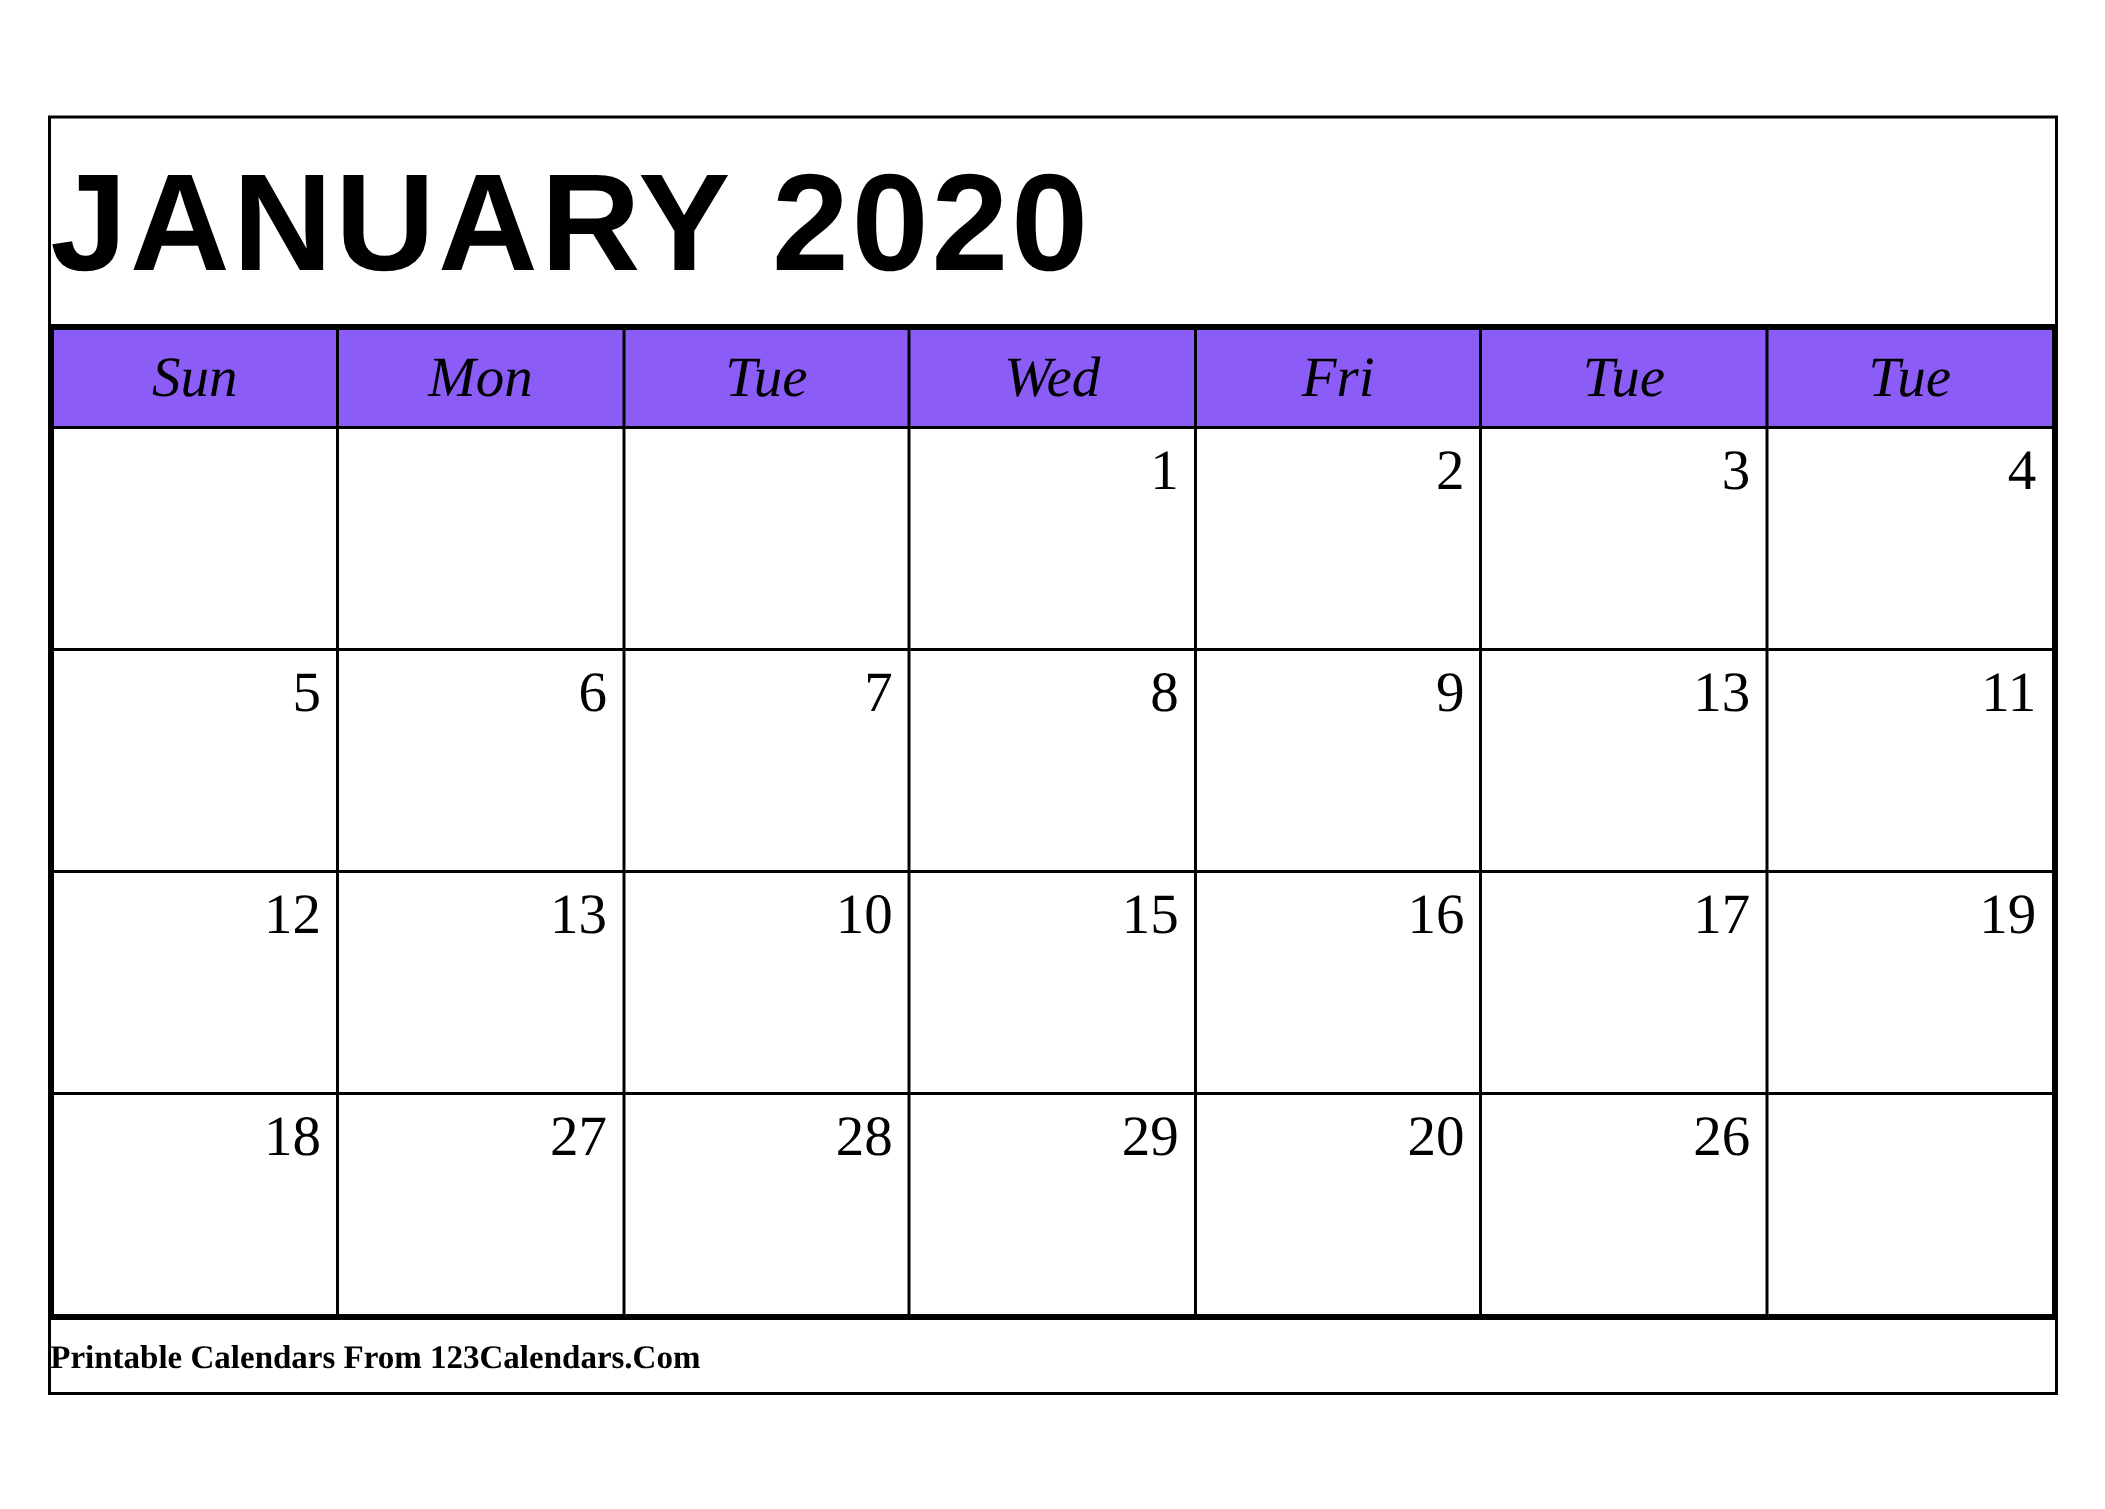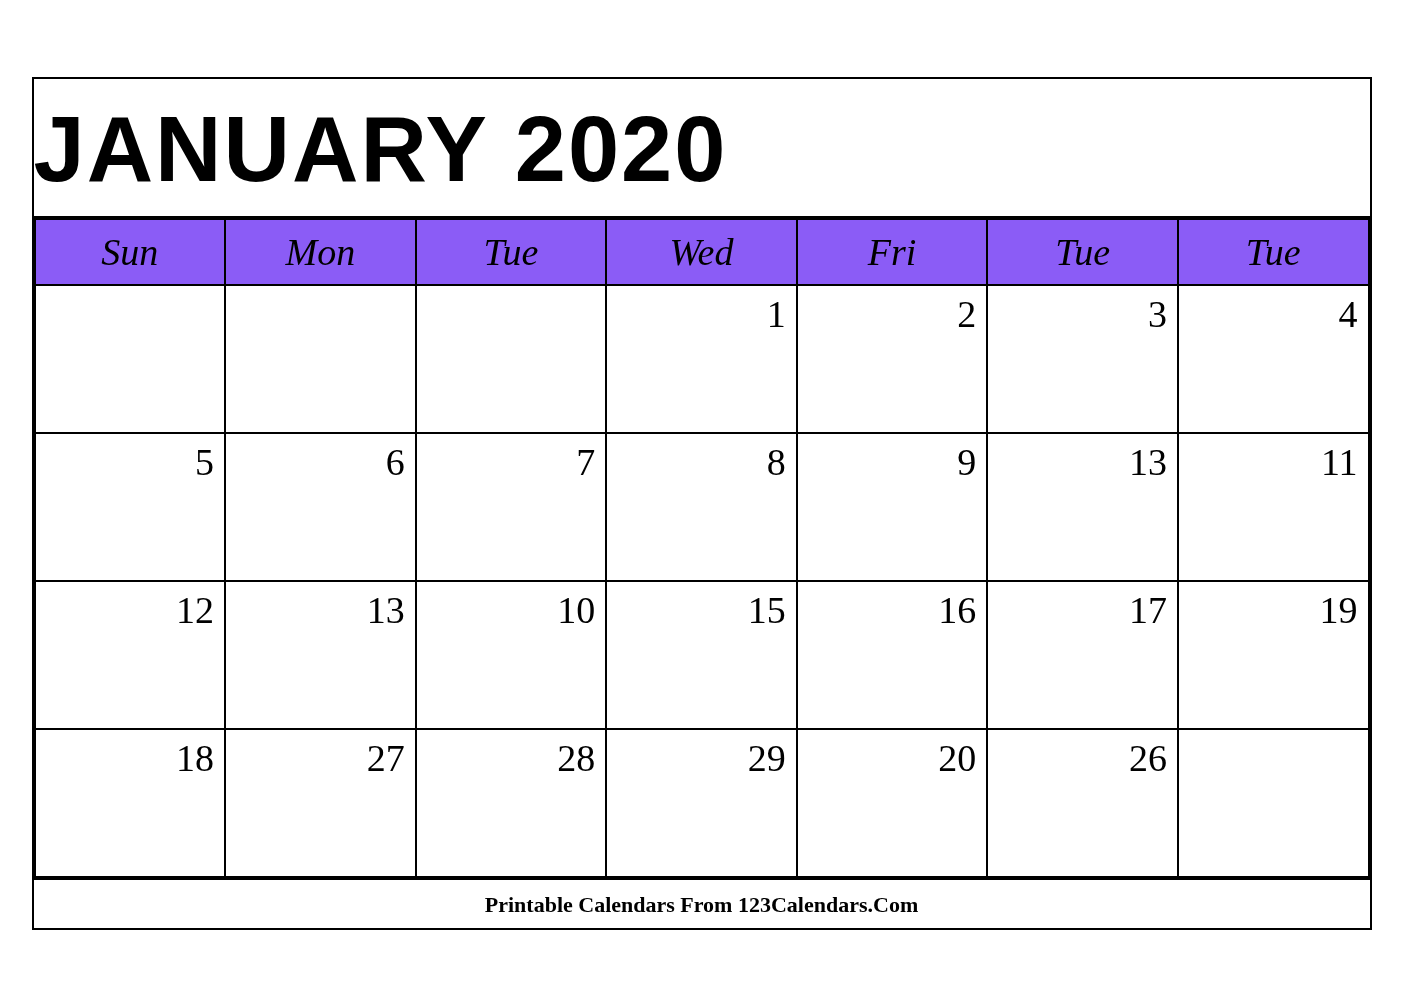--- a/index.html
+++ b/index.html
@@ -57,21 +57,20 @@
       padding: 6px 10px 0 0;
       font-size: 38px;
       font-family: Georgia, serif;
     }
 
     .calendar-grid td.empty {
       background: #fff;
     }
 
     .footer {
-      text-align: center;
       font-size: 22px;
       padding: 12px 0 10px 0;
       font-family: Georgia, serif;
       border-top: 2px solid #000;
     }
 
     .footer span {
       font-weight: bold;
     }
   </style>

